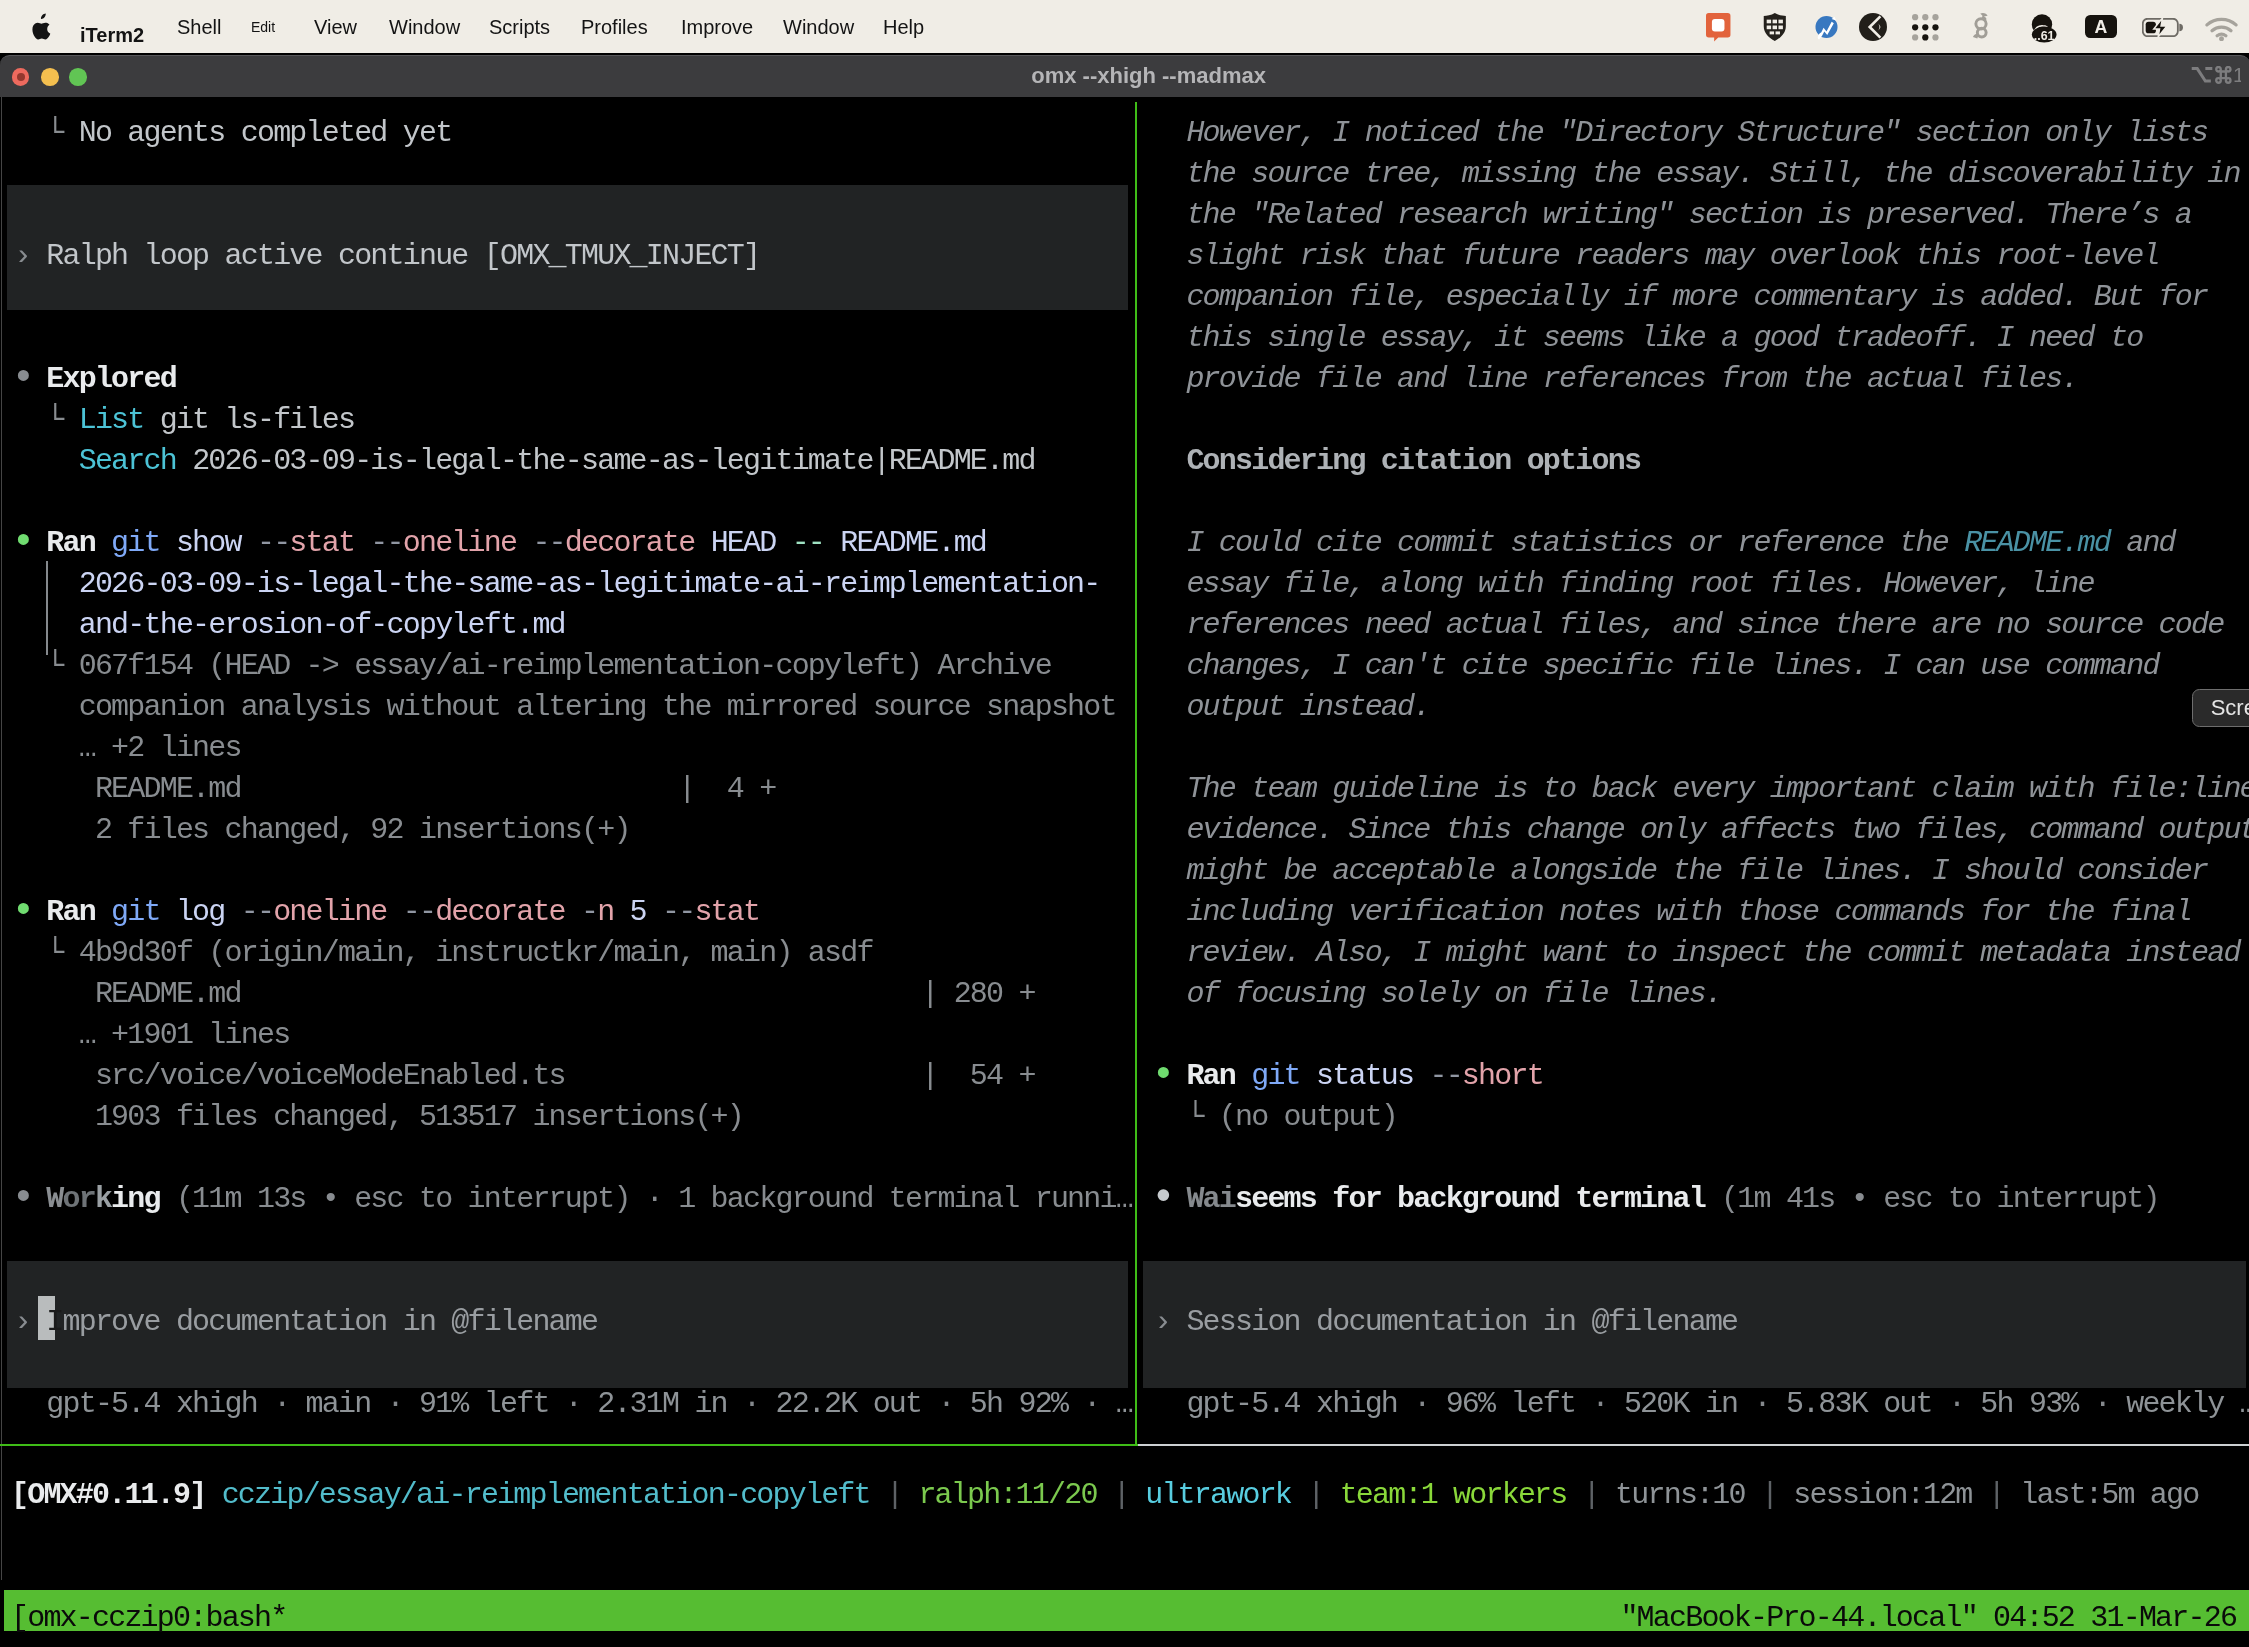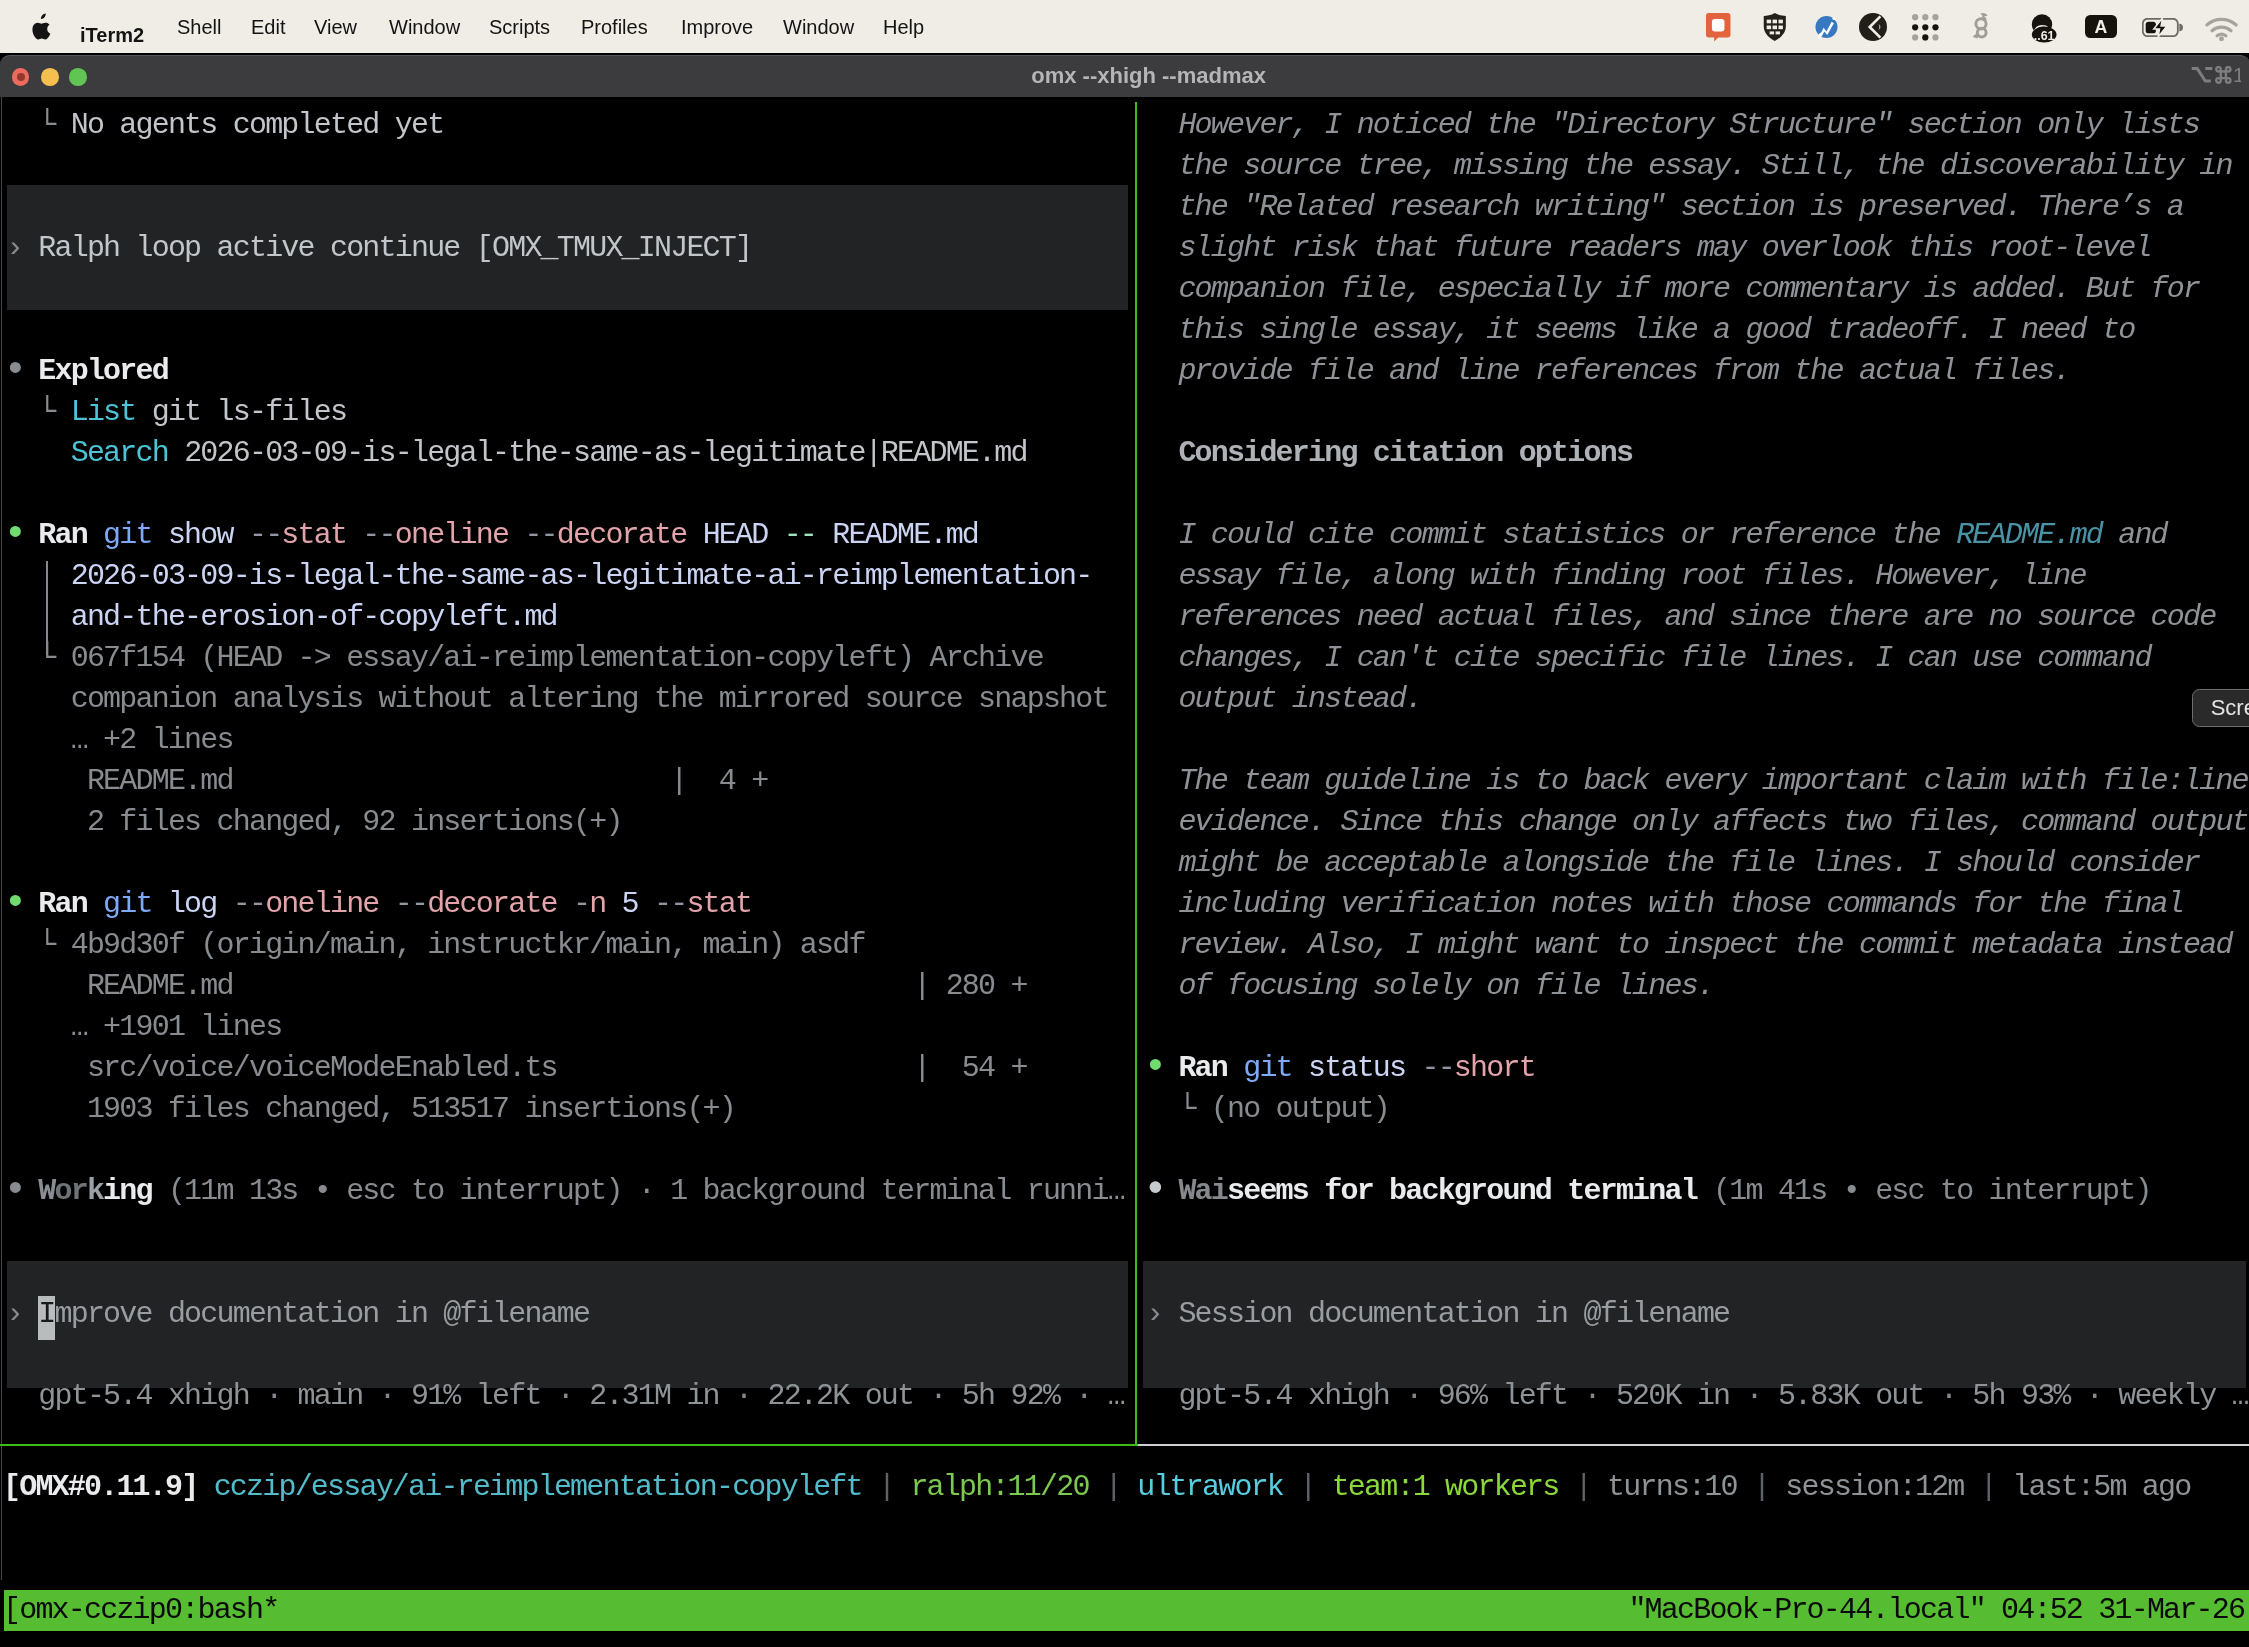--- a/index.html
+++ b/index.html
@@ -1,18 +1,18 @@
 <!DOCTYPE html>
 <html style="font-size:11.8px"><head><meta charset="utf-8">
 <style>
   html,body{margin:0;padding:0;background:#000;}
   #root{position:relative;width:2250px;height:1648px;overflow:hidden;background:#000;
         font-family:"Liberation Sans",sans-serif;}
   .mono{font-family:"Liberation Mono",monospace;font-size:30px;letter-spacing:-1.8px;
-        line-height:41px;margin:0;white-space:pre;}
+        line-height:41px;margin:8px;white-space:pre;}
   
   .fg{color:#c2c6ca}
   .dim{color:#888c90}
   .shim{color:#6e7377;font-weight:bold}
   .shimr{color:#c6cacd;font-weight:bold}
   .shimw{color:#85898d;font-weight:bold}
   .w{color:#e9ebed;font-weight:bold}
   .gb{color:#70dc70}
   .bl{color:#7fa9f7}
   .lav{color:#cbd4f3}
@@ -31,21 +31,21 @@
   .bg1{display:inline-block;transform:scale(1.35);transform-origin:50% 55%}
 </style></head><body>
 <div id="root">
 <div style="position:absolute;left:0;top:0;width:2250px;height:53px;background:#f0ede6"></div>
 <svg style="position:absolute;left:32px;top:11.8px" width="19" height="31" viewBox="0 0 26 42">
 <path fill="#141414" d="M17.1 6.9c1.1-1.3 1.9-3.2 1.7-5.1-1.6.1-3.6 1.1-4.8 2.5-1 1.2-2 3.1-1.7 4.9 1.8.2 3.6-.9 4.8-2.3z"></path>
 <path fill="#141414" d="M22.6 21.6c0-3.8 3.1-5.6 3.2-5.7-1.7-2.5-4.4-2.9-5.4-2.9-2.3-.2-4.5 1.4-5.7 1.4-1.2 0-3-1.3-4.9-1.3-2.5 0-4.9 1.5-6.2 3.8-2.6 4.6-.7 11.4 1.9 15.2 1.3 1.8 2.8 3.9 4.8 3.8 1.9-.1 2.6-1.2 4.9-1.2s2.9 1.2 4.9 1.2c2 0 3.3-1.9 4.6-3.7 1.5-2.1 2.1-4.2 2.1-4.3-.1-.1-4.1-1.6-4.2-6.3z" transform="translate(-1.8,1.5)"></path>
 </svg>
 <div style="position:absolute;left:80px;top:8px;height:53px;line-height:55px;font-size:20px;font-weight:bold;color:#141414">iTerm2</div>
 <div style="position:absolute;left:177px;top:0;height:53px;line-height:55px;font-size:20px;color:#141414">Shell</div>
-<div style="position:absolute;left:251px;top:0;height:53px;line-height:55px;font-size:20px;color:#141414">Edit</div>
+<div style="position:absolute;left:251px;top:0;height:53px;line-height:55px;font-size:14px;color:#141414">Edit</div>
 <div style="position:absolute;left:314px;top:0;height:53px;line-height:55px;font-size:20px;color:#141414">View</div>
 <div style="position:absolute;left:389px;top:0;height:53px;line-height:55px;font-size:20px;color:#141414">Window</div>
 <div style="position:absolute;left:489px;top:0;height:53px;line-height:55px;font-size:20px;color:#141414">Scripts</div>
 <div style="position:absolute;left:581px;top:0;height:53px;line-height:55px;font-size:20px;color:#141414">Profiles</div>
 <div style="position:absolute;left:681px;top:0;height:53px;line-height:55px;font-size:20px;color:#141414">Improve</div>
 <div style="position:absolute;left:783px;top:0;height:53px;line-height:55px;font-size:20px;color:#141414">Window</div>
 <div style="position:absolute;left:883px;top:0;height:53px;line-height:55px;font-size:20px;color:#141414">Help</div>
 <svg style="position:absolute;left:1706px;top:13.3px" width="26.6" height="31" viewBox="0 0 36 42">
 <path fill="#e2633c" d="M4 0h28a4 4 0 0 1 4 4v28a4 4 0 0 1-4 4H18l-6 6v-6H4a4 4 0 0 1-4-4V4a4 4 0 0 1 4-4z" transform="scale(.92)"></path>
 <rect x="8" y="8" width="17" height="17" rx="4" fill="#fff"></rect>

